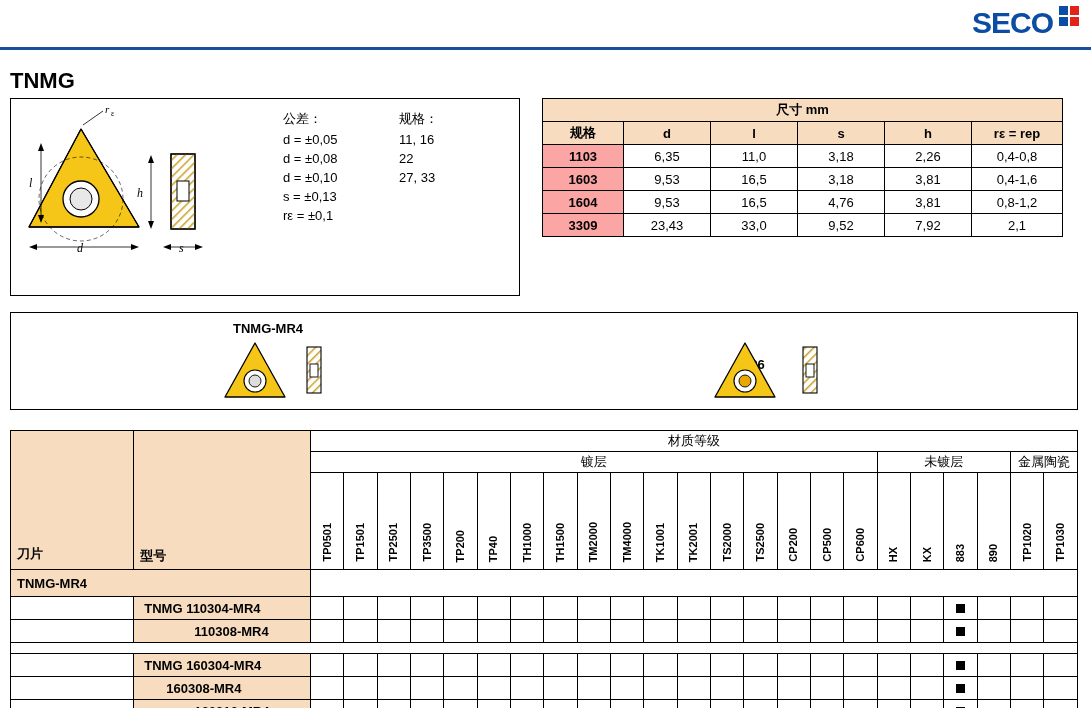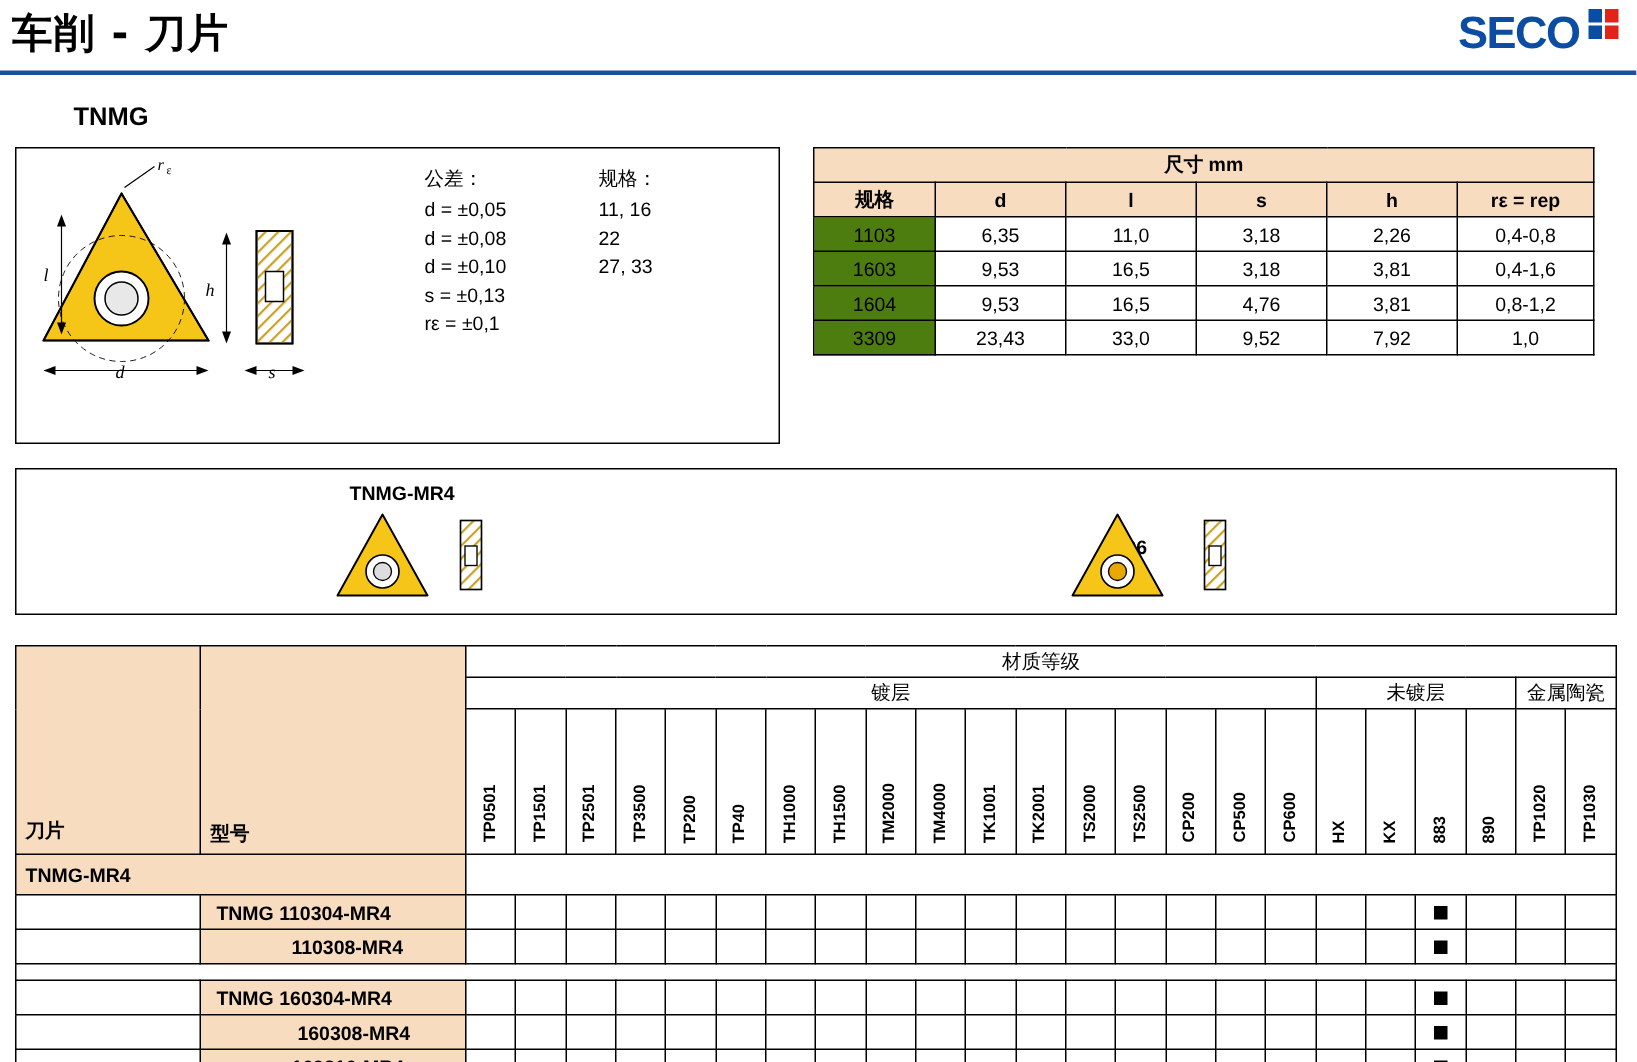--- a/index.html
+++ b/index.html
@@ -54,23 +54,22 @@
   }
   .brand-mark i { display: block; width: 9px; height: 9px; }
   .bm-blue { background: #0a4da2; }
   .bm-red  { background: #e2231a; }
 
   
   .section-title {
     position: absolute;
     left: 10px;
     top: 68px;
-    font-size: 17px;
-    font-weight: bold;
-    margin-left: 39px;
+    font-size: 22px;
+    font-weight: bold;
   }
 
   
   .top-area {
     position: absolute;
     left: 10px;
     top: 98px;
     width: 1070px;
     height: 205px;
   }
@@ -112,22 +111,22 @@
     border: 1px solid #000;
     text-align: center;
     padding: 2px 4px;
     height: 18px;
   }
   .dims-table thead th {
     background: #f7dcc0;
     font-weight: bold;
   }
   .dims-table td.rowhead {
-    background: #4d7c0f;
-    font-weight: normal;
+    background: #fca5a5;
+    font-weight: bold;
     text-align: center;
   }
   .dims-table td { background: #fff; }
   .w-spec { width: 72px; }
   .w-d { width: 78px; }
   .w-l { width: 78px; }
   .w-s { width: 78px; }
   .w-h { width: 78px; }
   .w-r { width: 82px; }
 
@@ -239,21 +238,20 @@
     height: 9px;
     background: #000;
     vertical-align: middle;
   }
   .spacer-row td { height: 10px; background: #fff; border-left: 1px solid #000; border-right: 1px solid #000; }
 </style>
 </head>
 <body>
 
 <div class="page-header">
-  <div class="header-title">车削 - 刀片</div>
   <div class="brand">
     <div class="brand-text">SECO</div>
     <div class="brand-mark">
       <i class="bm-blue"></i>
         <i class="bm-red"></i>
         <i class="bm-blue"></i>
         <i class="bm-red"></i>
     </div>
   </div>
 </div>
@@ -364,21 +362,21 @@
         <td>4,76</td>
         <td>3,81</td>
         <td>0,8-1,2</td>
       </tr>
       <tr>
         <td class="rowhead">3309</td>
         <td>23,43</td>
         <td>33,0</td>
         <td>9,52</td>
         <td>7,92</td>
-        <td>1,0</td>
+        <td>2,1</td>
       </tr>
     </tbody>
   </table>
 </div>
 
 <div class="geo-band">
   <div class="geo-label-a">TNMG-MR4</div>
   <div class="geo-label-b">-MR6</div>
 
   <svg style="position:absolute;left:210px;top:26px;" width="110" height="66" viewBox="0 0 110 66">
@@ -535,21 +533,21 @@
         <td class="mark"></td>
       <td class="mark"></td>
       <td class="mark"><span class="sq"></span></td>
       <td class="mark"></td>
         <td class="mark"></td>
       <td class="mark"></td>
     </tr>
 
     <tr>
       <td class="blank-cell"></td>
-      <td class="model-cell" style="padding-left:64px">160308-MR4</td>
+      <td class="model-cell" style="padding-left:32px">160308-MR4</td>
       <td class="mark"></td>
         <td class="mark"></td>
       <td class="mark"></td>
         <td class="mark"></td>
       <td class="mark"></td>
         <td class="mark"></td>
       <td class="mark"></td>
         <td class="mark"></td>
       <td class="mark"></td>
         <td class="mark"></td>

